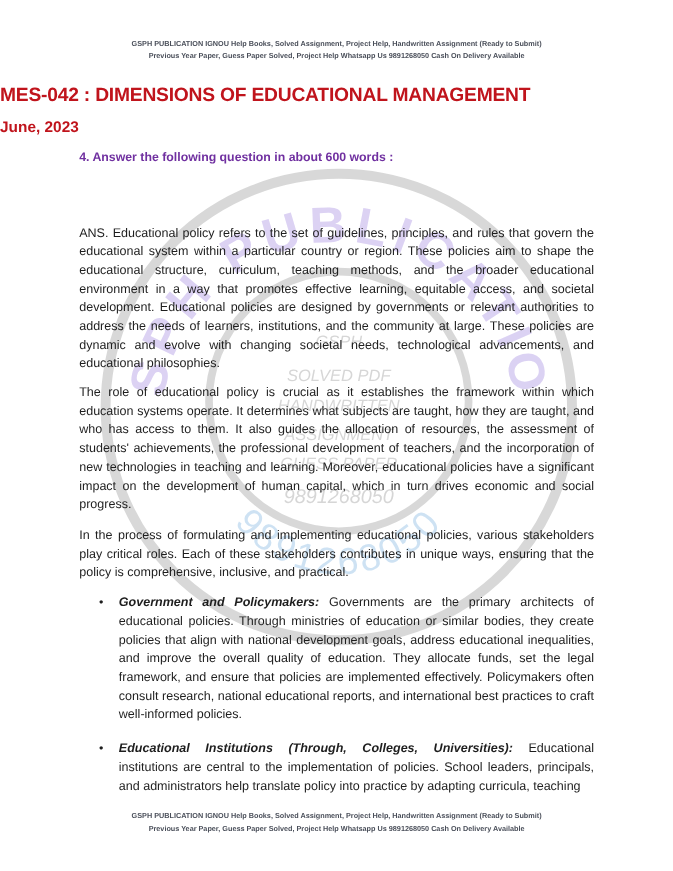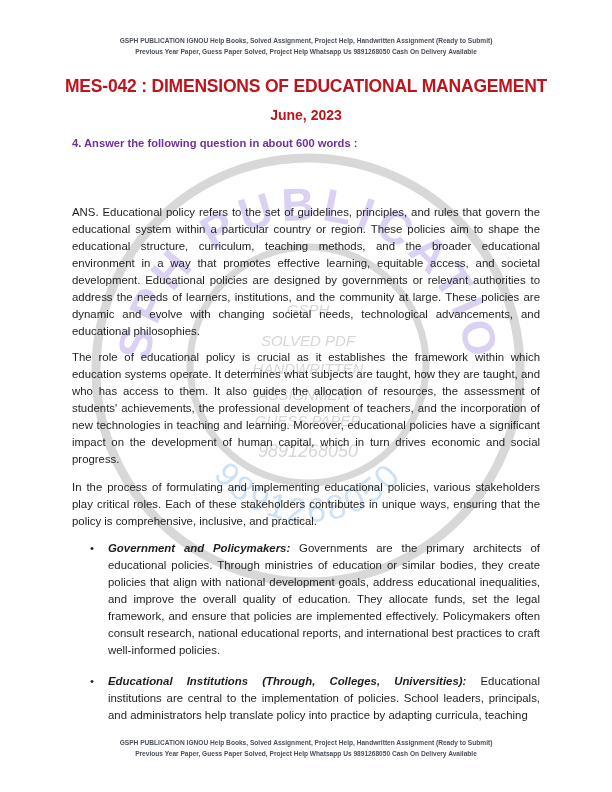--- a/index.html
+++ b/index.html
@@ -4,21 +4,21 @@
 <style>
   html, body { margin: 0; padding: 0; background: #ffffff; }
   body { width: 612px; height: 792px; position: relative; overflow: hidden;
          font-family: "Liberation Sans", sans-serif; color: #1a1a1a; }
   .page { position: absolute; left: 0; top: 0; width: 612px; height: 792px; background: #fff; }
   .hf { position: absolute; left: 0; width: 612px; text-align: center;
         font-family: "Liberation Sans", sans-serif; font-size: 6.6px; font-weight: bold;
         color: #4a4f5a; line-height: 10.5px; }
   .header { top: 36px; }
   .footer { top: 738px; }
-  .title { position: absolute; left: 0; width: 612px; text-align: center;
+  .title { position: absolute; left: 0; width: 612px; 
            color: #c0141c; font-weight: bold; font-family: "Liberation Sans", sans-serif; }
   .title.main { top: 76px; font-size: 17.5px; letter-spacing: -0.2px; }
   .title.date { top: 107px; font-size: 14px; }
   .q { position: absolute; left: 72px; width: 470px; color: #7030a0; font-weight: bold;
        font-size: 11.2px; line-height: 17px; }
   .q1 { top: 135px; }
   .q2 { top: 162px; }
   .body-text { position: absolute; left: 72px; width: 468px; font-size: 11.4px;
                line-height: 17px; text-align: justify; color: #1e1e1e; }
   .p1 { top: 204px; }

